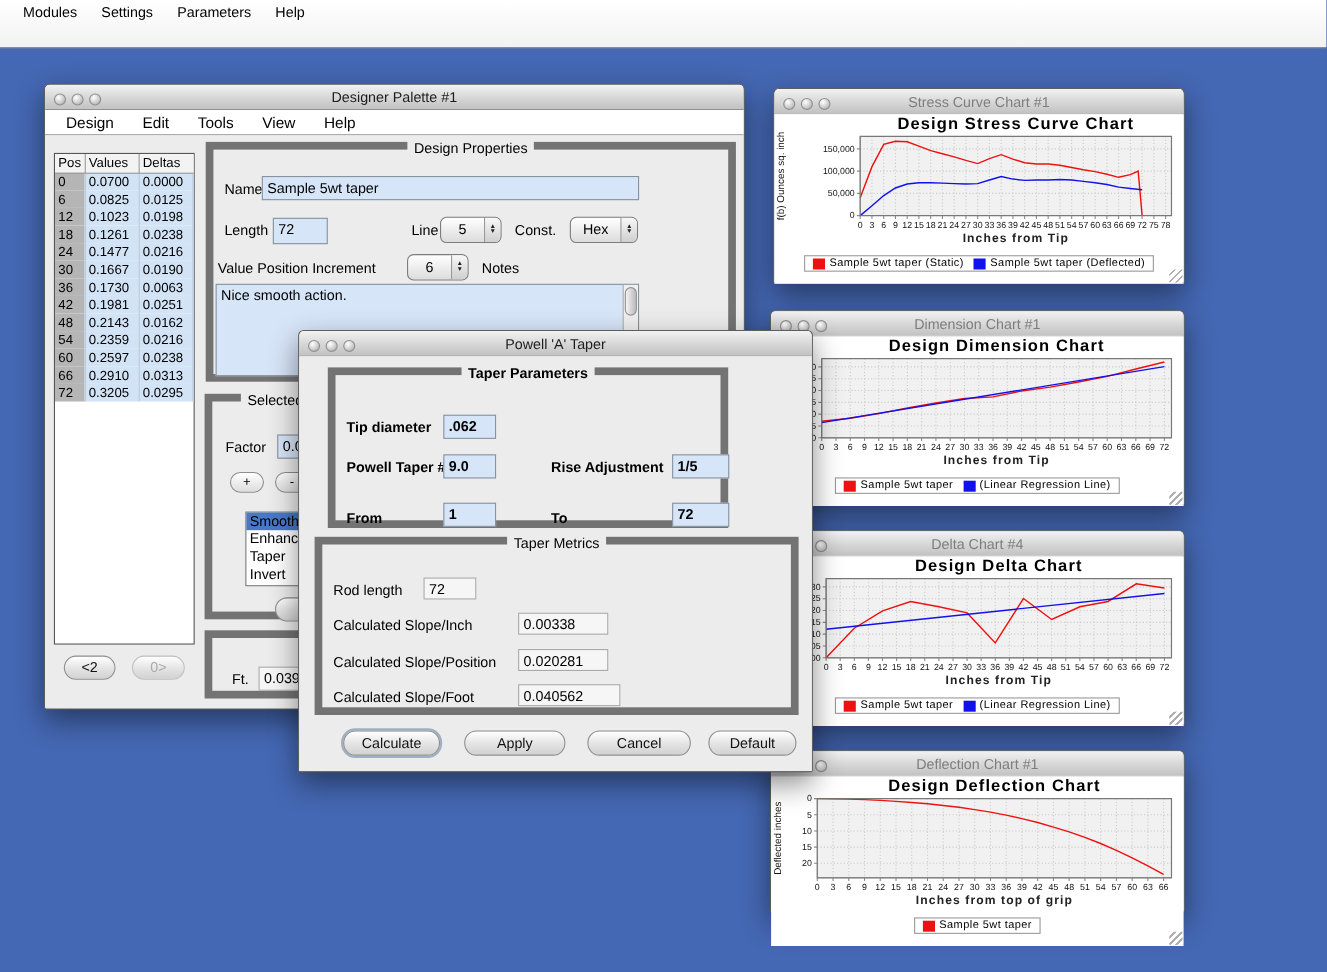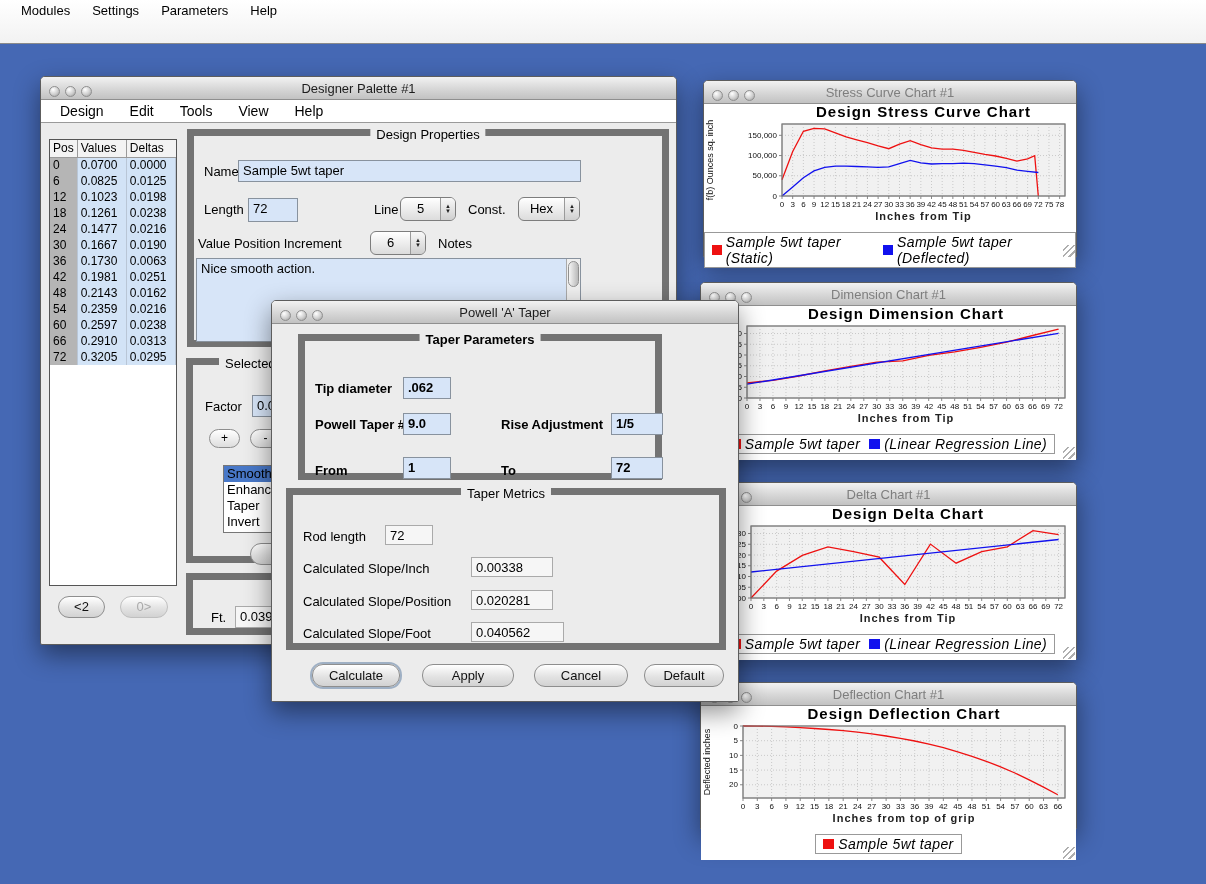--- a/index.html
+++ b/index.html
@@ -99,21 +99,21 @@
   
   .chart-window { background:#fff; z-index:10; }
   #win-stress     { left:703px; top:80px;  width:374px; height:178px; }
   #win-dimension  { left:700px; top:282px; width:377px; height:178px; }
   #win-delta      { left:700px; top:482px; width:377px; height:178px; }
   #win-deflection { left:700px; top:682px; width:377px; height:148px; }
   .chart-body { position:relative; height:154px; background:#fff; }
   .chart-body svg { display:block; }
   .legend { display:flex; justify-content:center; }
   .legend .lbox { display:inline-flex; align-items:center; gap:9px; border:1px solid #999;
-    background:#fff; padding:1px 7px; font-size:14px; letter-spacing:.4px;font-style:italic; }
+    background:#fff; padding:1px 7px; font-size:10px; letter-spacing:.4px; }
   .legend .item { display:inline-flex; align-items:center; gap:4px; }
   .legend .sw { width:11px; height:10px; display:inline-block; }
   .grip { position:absolute; right:1px; bottom:1px; width:12px; height:12px;
     background:repeating-linear-gradient(135deg, transparent 0 3px, #9a9a9a 3px 4.5px);
     opacity:.8; }
 </style>
 </head>
 <body>
 
 <div class="sysbar">
@@ -371,21 +371,21 @@
           </span>
         </span>
       </div>
     <div class="grip"></div>
   </div>
 </div>
 
 <div class="window chart-window" id="win-delta">
   <div class="titlebar">
     <span class="btns"><span class="winbtn"></span><span class="winbtn"></span><span class="winbtn"></span></span>
-    <span class="wtitle dim">Delta Chart #1</span>
+    <span class="wtitle dim">Delta Chart #4</span>
   </div>
   <div class="chart-body">
     <svg width="374" height="128">
         <rect x="50" y="20" width="314" height="72" fill="#f1f1f1" stroke="#999"></rect>
         <line x1="50" y1="20" x2="50" y2="92" stroke="#c9c9c9" stroke-dasharray="1,2"></line>
         <line x1="50" y1="92" x2="50" y2="95" stroke="#888"></line>
         <text x="50" y="103" font-size="8" text-anchor="middle" fill="#111">0</text>
         <line x1="62.816326530612244" y1="20" x2="62.816326530612244" y2="92" stroke="#c9c9c9" stroke-dasharray="1,2"></line>
         <line x1="62.816326530612244" y1="92" x2="62.816326530612244" y2="95" stroke="#888"></line>
         <text x="62.816326530612244" y="103" font-size="8" text-anchor="middle" fill="#111">3</text>

